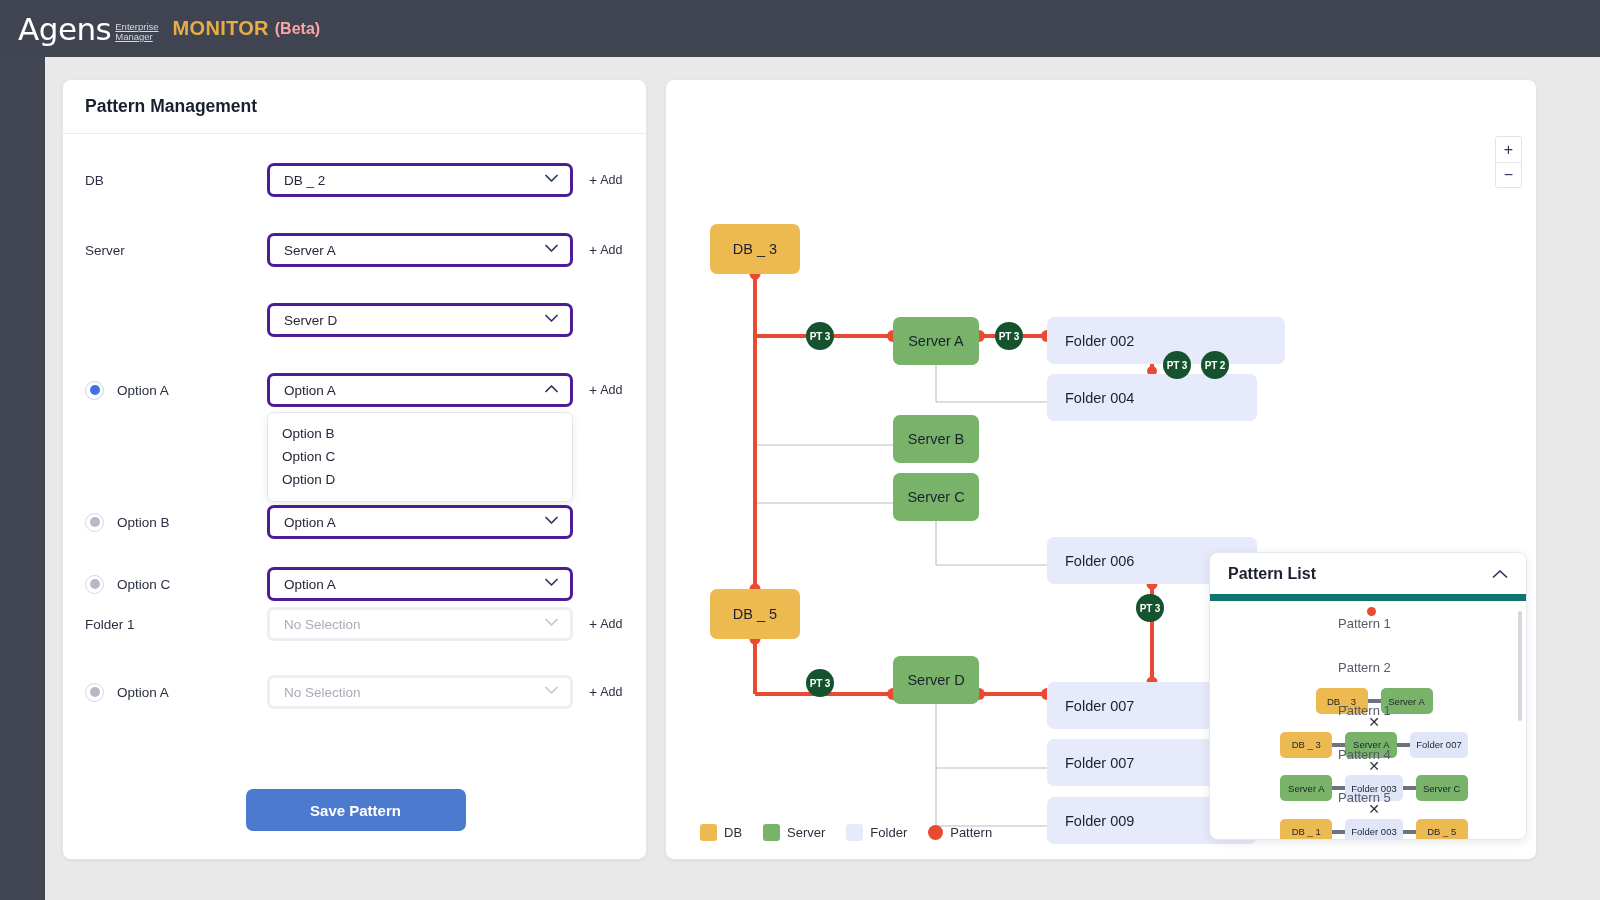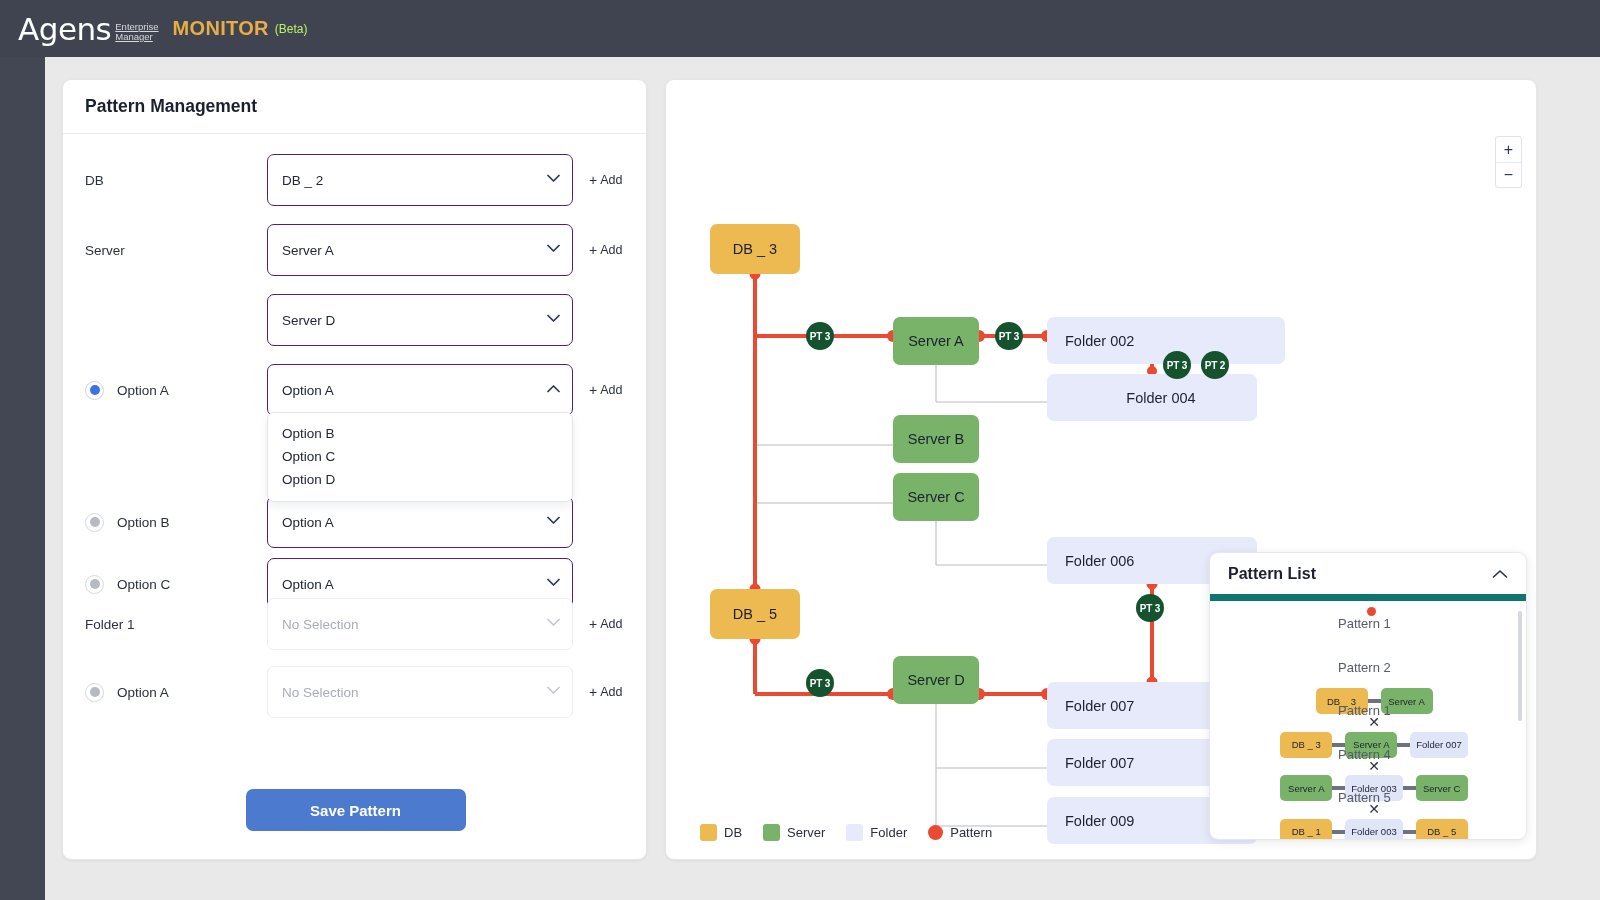--- a/index.html
+++ b/index.html
@@ -21,21 +21,21 @@
     color: #ffffff; font-size: 31px; font-weight: 400; letter-spacing: -0.5px;
     font-family: "DejaVu Sans", sans-serif;
   }
   .logo-sub {
     color: #d8d9dc; font-size: 9.5px; line-height: 10px; margin-left: 4px;
     margin-top: 6px; font-family: "Liberation Sans", sans-serif; text-decoration: underline;
   }
   .logo-monitor {
     color: #e8ad46; font-size: 20px; font-weight: 700; margin-left: 14px; letter-spacing: 0.3px;
   }
-  .logo-beta { color: #bef264; font-size: 12px; margin-left: 6px; }
+  .logo-beta { color: #fca5a5; font-size: 16px; margin-left: 6px; font-weight: bold; }
 
   
   .rail {
     position: absolute; left: 0; top: 57px; width: 45px; height: 843px;
     background: #424753;
   }
 
   
   .panel {
     position: absolute; background: #ffffff; border-radius: 9px;
@@ -62,21 +62,21 @@
   .radio {
     width: 19px; height: 19px; border-radius: 50%; border: 1px solid #d6d9e0;
     background: #fff; display: inline-flex; align-items: center; justify-content: center;
     flex: 0 0 19px;
   }
   .radio i { width: 10px; height: 10px; border-radius: 50%; background: #b6bac3; display: block; }
   .radio.on { border-color: #c8d4f2; }
   .radio.on i { background: #3f72e0; }
 
   .select {
-    position: relative; width: 306px; height: 52px; border: 1px solid #4c1d95;
+    position: relative; width: 306px; height: 34px; border: 3px solid #4c1d95;
     border-radius: 7px; background: #fff; display: flex; align-items: center;
     padding: 0 34px 0 14px; font-size: 13.5px; color: #232838; cursor: pointer;
   }
   .select.muted { color: #a9adb8; border-color: #eceef2; }
   .chev {
     position: absolute; right: 12px; top: 50%; width: 13px; height: 13px;
     margin-top: -6px; color: #2b3560;
   }
   .chev svg { display: block; }
   .chev.grey { color: #c3c7d0; }
@@ -406,21 +406,21 @@
           </div>
           <div class="node server" style="left: 227px; top: 339px; width: 86px; height: 48px;">
             <span>Server C</span>
           </div>
           <div class="node server" style="left: 227px; top: 522px; width: 86px; height: 48px;">
             <span>Server D</span>
           </div>
           <div class="node folder" style="left: 381px; top: 183px; width: 238px; height: 47px;">
             <span>Folder 002</span>
           </div>
-          <div class="node folder" style="left: 381px; top: 240px; width: 210px; height: 47px; justify-content: center;">
+          <div class="node folder" style="left: 381px; top: 240px; width: 210px; height: 47px;">
             <span>Folder 004</span>
           </div>
           <div class="node folder" style="left: 381px; top: 403px; width: 210px; height: 47px;">
             <span>Folder 006</span>
           </div>
           <div class="node folder" style="left: 381px; top: 548px; width: 210px; height: 47px;">
             <span>Folder 007</span>
           </div>
           <div class="node folder" style="left: 381px; top: 605px; width: 210px; height: 47px;">
             <span>Folder 007</span>

